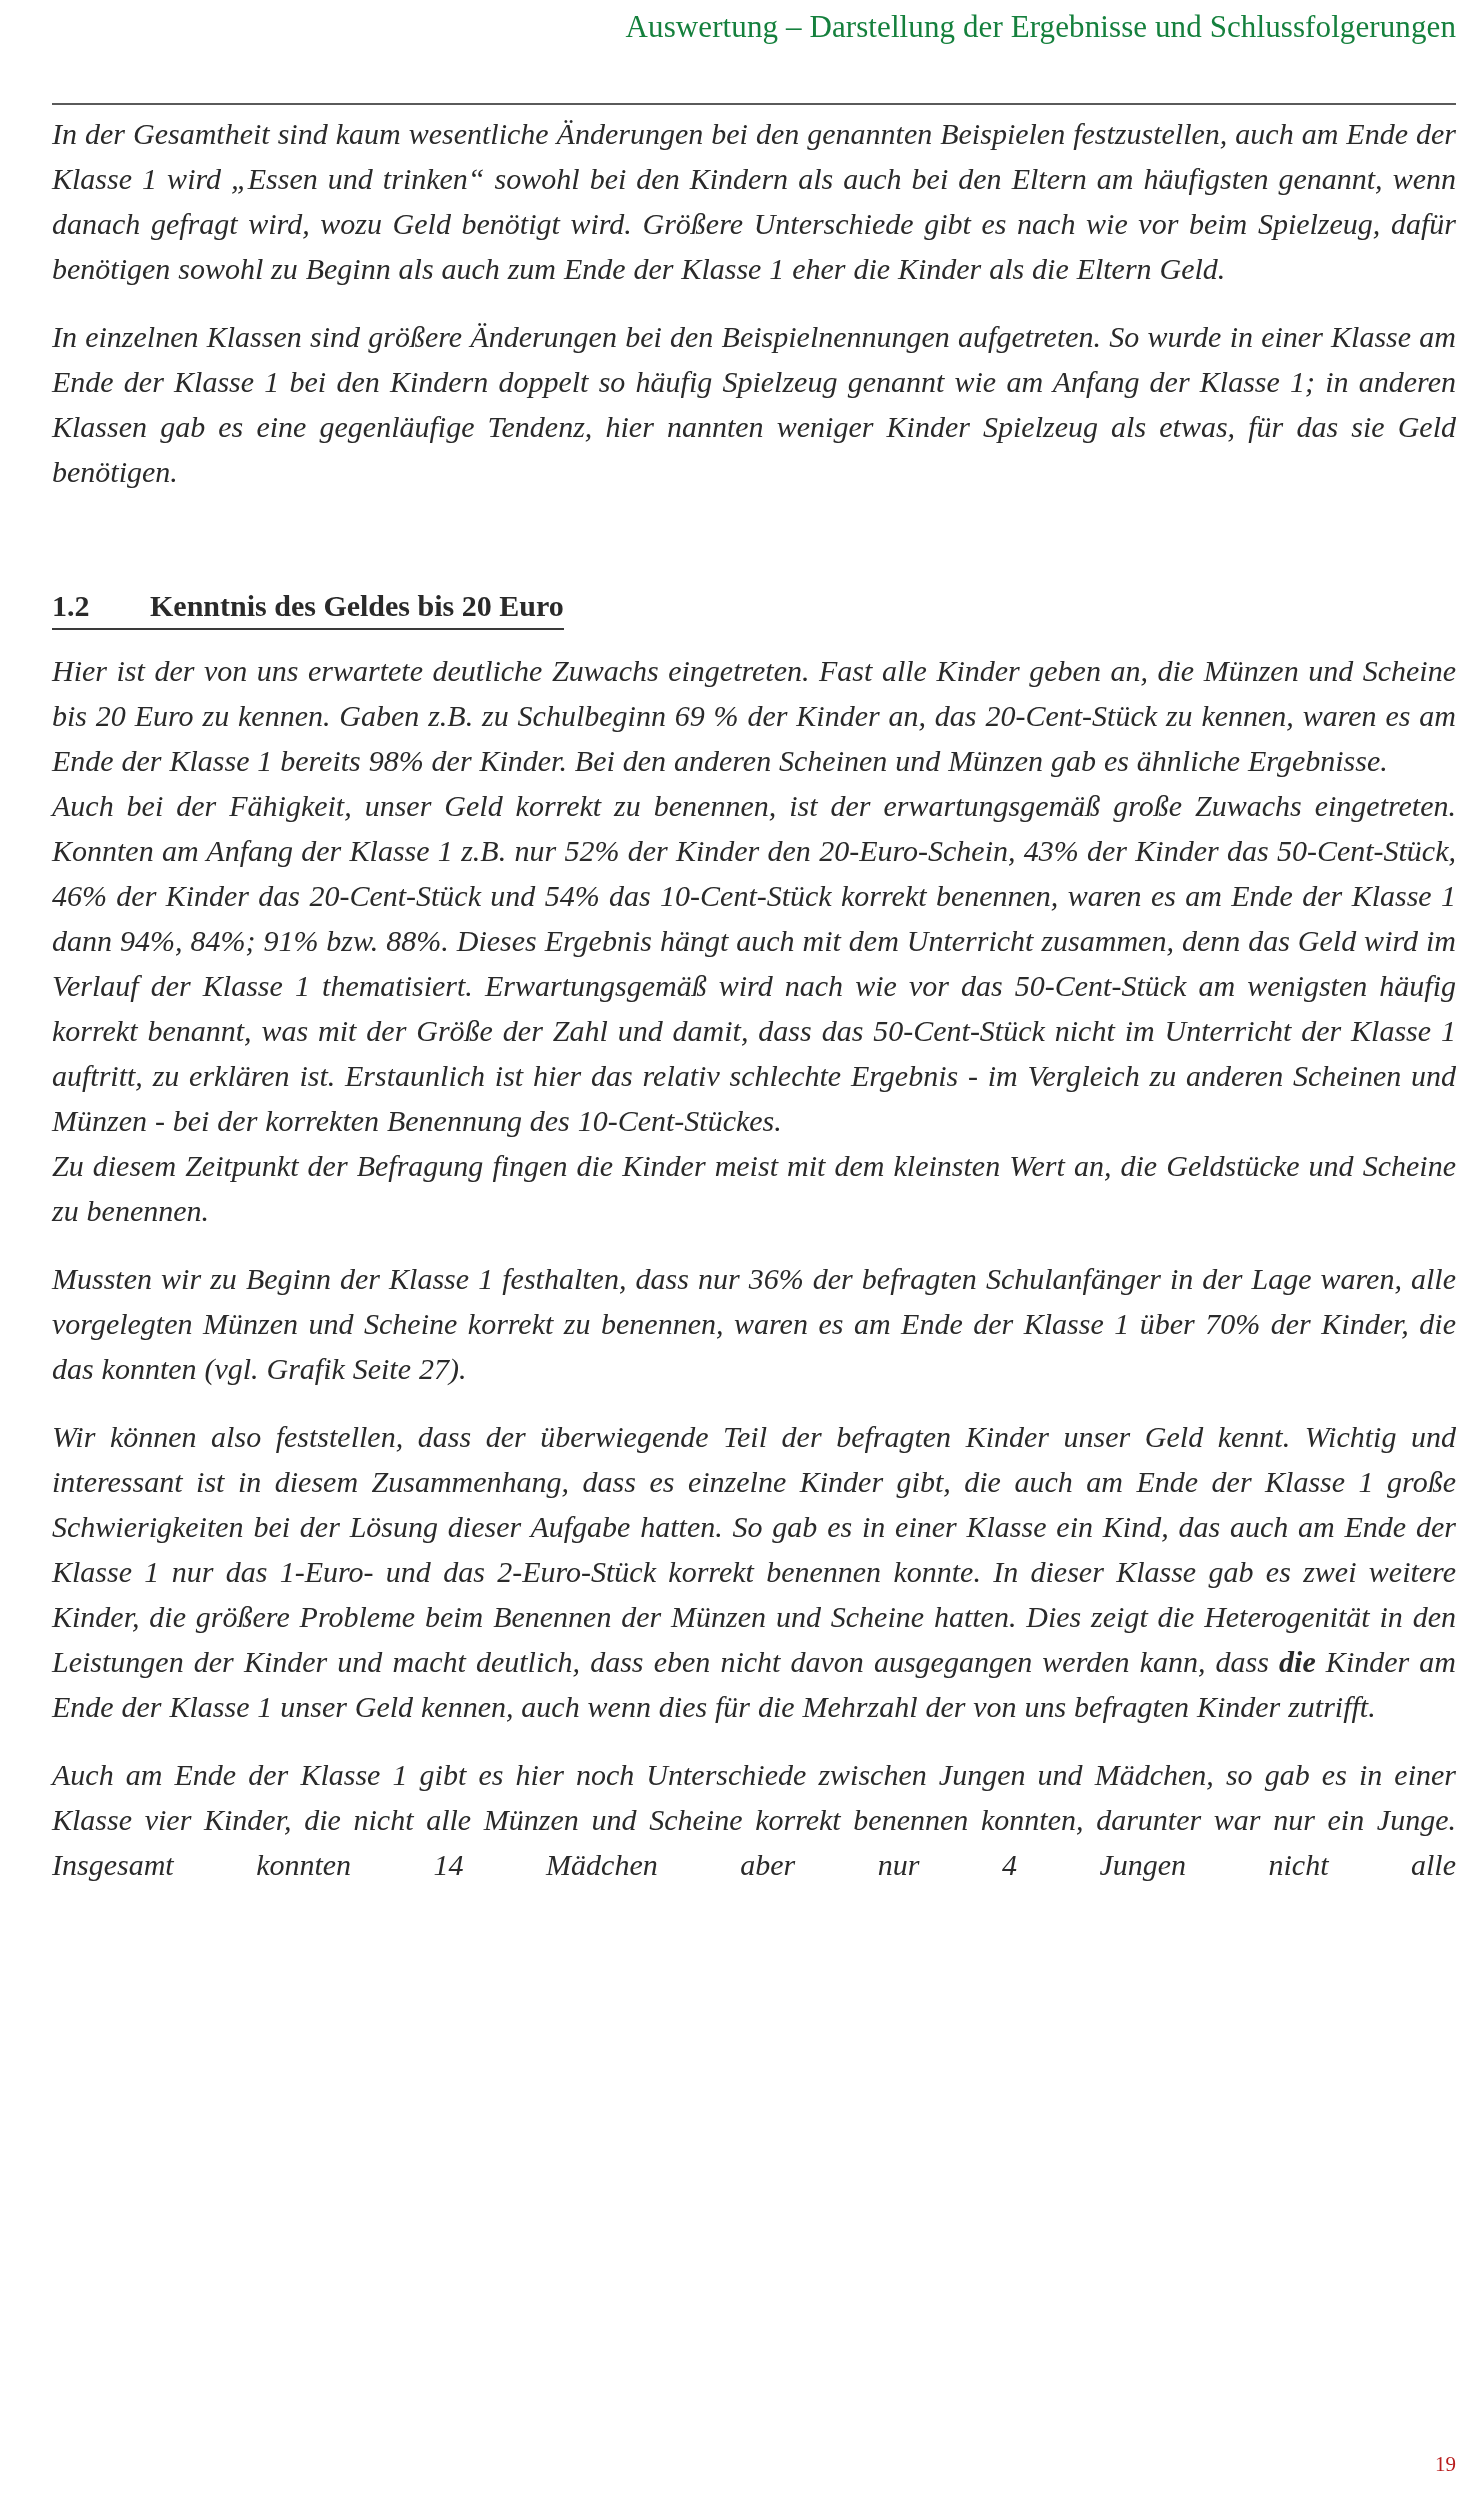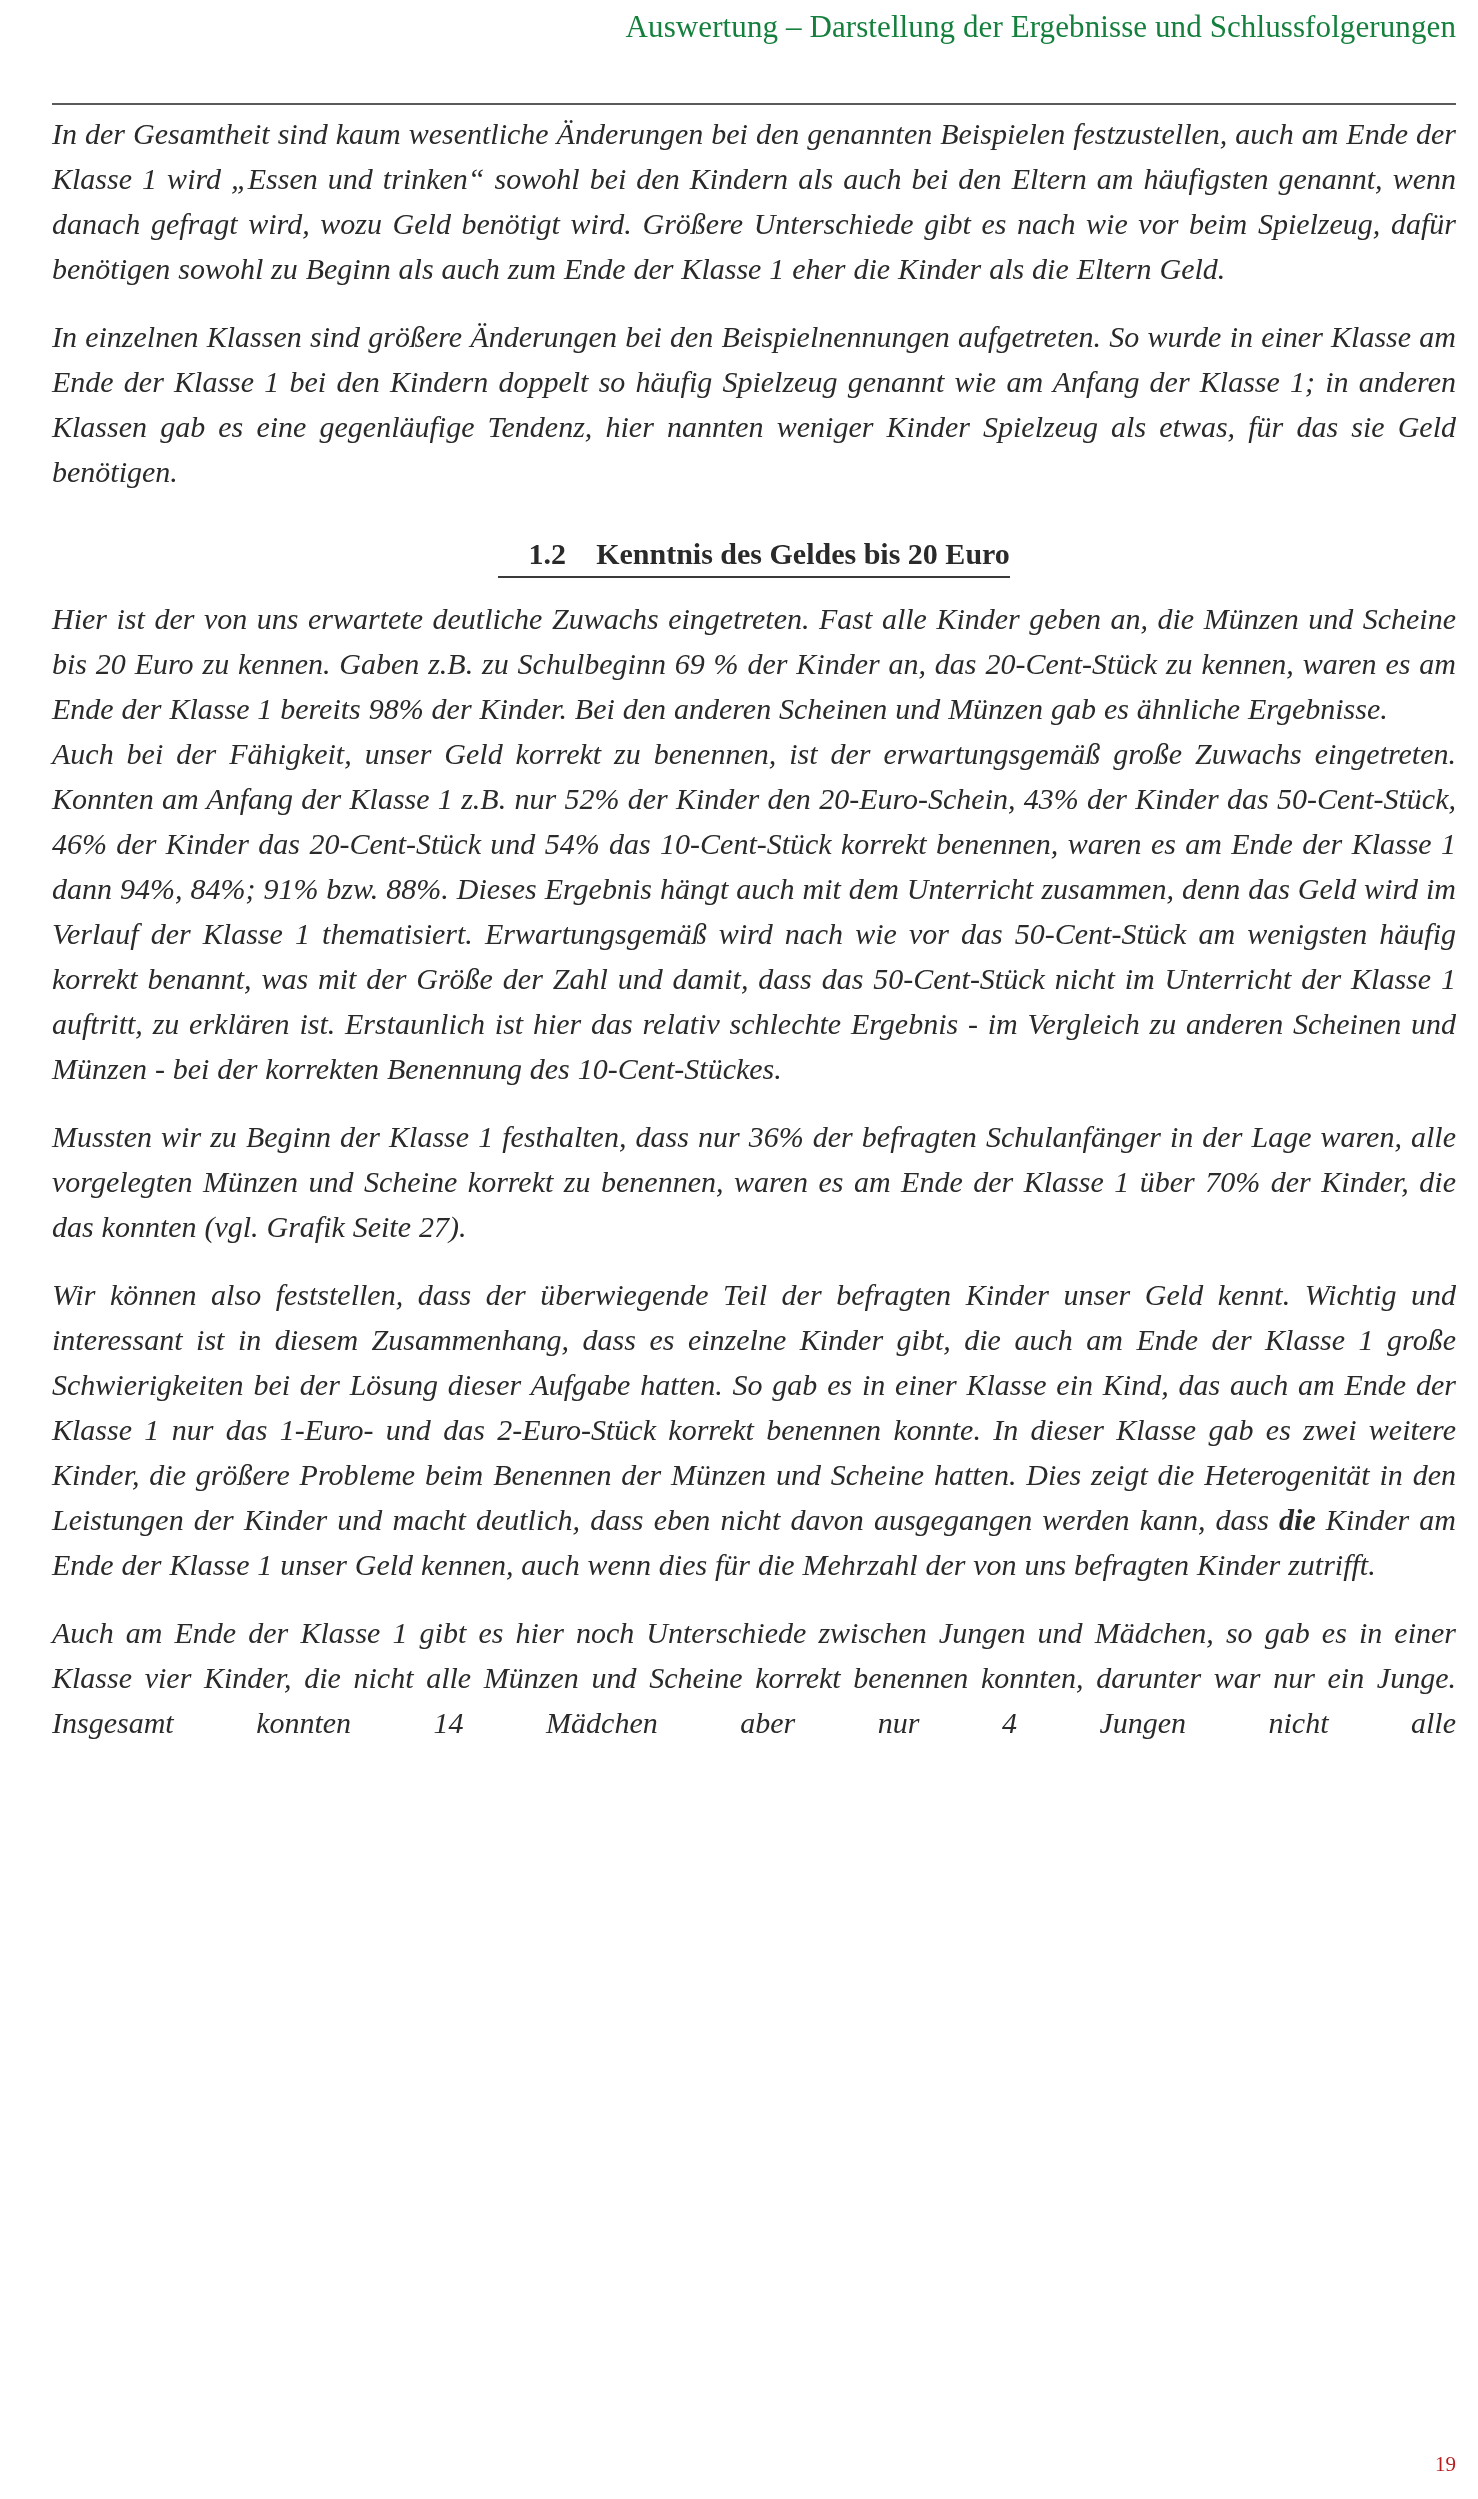--- a/index.html
+++ b/index.html
@@ -55,21 +55,21 @@
     font-weight: bold;
     color: #2a2a2a;
     display: inline-block;
     border-bottom: 2.2px solid #3a3a3a;
     padding-bottom: 0px;
   }
   .section-heading .num {
     display: inline-block;
     width: 98px;
   }
-  .heading-wrap { margin-top: 38px; text-align: center; }
+  .heading-wrap { margin-top: 90px; }
   .after-heading { margin-top: 18px; }
   .bold { font-weight: bold; }
   .page-number {
     position: absolute;
     right: 22px;
     bottom: 15px;
     font-size: 21px;
     line-height: 41px;
     color: #b91c1c;
   }
@@ -83,19 +83,20 @@
 <div class="content">
   <p class="para">In der Gesamtheit sind kaum wesentliche Änderungen bei den genannten Beispielen festzustellen, auch am Ende der Klasse 1 wird „Essen und trinken“ sowohl bei den Kindern als auch bei den Eltern am häufigsten genannt, wenn danach gefragt wird, wozu Geld benötigt wird. Größere Unterschiede gibt es nach wie vor beim Spielzeug, dafür benötigen sowohl zu Beginn als auch zum Ende der Klasse 1 eher die Kinder als die Eltern Geld.</p>
   <p class="para gap-sm">In einzelnen Klassen sind größere Änderungen bei den Beispielnennungen aufgetreten. So wurde in einer Klasse am Ende der Klasse 1 bei den Kindern doppelt so häufig Spielzeug genannt wie am Anfang der Klasse 1; in anderen Klassen gab es eine gegenläufige Tendenz, hier nannten weniger Kinder Spielzeug als etwas, für das sie Geld benötigen.</p>
 
   <div class="heading-wrap">
     <h2 class="section-heading"><span class="num">1.2</span><span>Kenntnis des Geldes bis 20 Euro</span></h2>
   </div>
 
   <p class="para after-heading">Hier ist der von uns erwartete deutliche Zuwachs eingetreten. Fast alle Kinder geben an, die Münzen und Scheine bis 20 Euro zu kennen. Gaben z.B. zu Schulbeginn 69 % der Kinder an, das 20-Cent-Stück zu kennen, waren es am Ende der Klasse 1 bereits 98% der Kinder. Bei den anderen Scheinen und Münzen gab es ähnliche Ergebnisse.</p>
   <p class="para">Auch bei der Fähigkeit, unser Geld korrekt zu benennen, ist der erwartungsgemäß große Zuwachs eingetreten. Konnten am Anfang der Klasse 1 z.B. nur 52% der Kinder den 20-Euro-Schein, 43% der Kinder das 50-Cent-Stück, 46% der Kinder das 20-Cent-Stück und 54% das 10-Cent-Stück korrekt benennen, waren es am Ende der Klasse 1 dann 94%, 84%; 91% bzw. 88%. Dieses Ergebnis hängt auch mit dem Unterricht zusammen, denn das Geld wird im Verlauf der Klasse 1 thematisiert. Erwartungsgemäß wird nach wie vor das 50-Cent-Stück am wenigsten häufig korrekt benannt, was mit der Größe der Zahl und damit, dass das 50-Cent-Stück nicht im Unterricht der Klasse 1 auftritt, zu erklären ist. Erstaunlich ist hier das relativ schlechte Ergebnis - im Vergleich zu anderen Scheinen und Münzen - bei der korrekten Benennung des 10-Cent-Stückes.</p>
+  <p class="para">Zu diesem Zeitpunkt der Befragung fingen die Kinder meist mit dem kleinsten Wert an, die Geldstücke und Scheine zu benennen.</p>
   <p class="para gap-sm">Mussten wir zu Beginn der Klasse 1 festhalten, dass nur 36% der befragten Schulanfänger in der Lage waren, alle vorgelegten Münzen und Scheine korrekt zu benennen, waren es am Ende der Klasse 1 über 70% der Kinder, die das konnten (vgl. Grafik Seite 27).</p>
   <p class="para gap-sm"><span>Wir können also feststellen, dass der überwiegende Teil der befragten Kinder unser Geld kennt. Wichtig und interessant ist in diesem Zusammenhang, dass es einzelne Kinder gibt, die auch am Ende der Klasse 1 große Schwierigkeiten bei der Lösung dieser Aufgabe hatten. So gab es in einer Klasse ein Kind, das auch am Ende der Klasse 1 nur das 1-Euro- und das 2-Euro-Stück korrekt benennen konnte. In dieser Klasse gab es zwei weitere Kinder, die größere Probleme beim Benennen der Münzen und Scheine hatten. Dies zeigt die Heterogenität in den Leistungen der Kinder und macht deutlich, dass eben nicht davon ausgegangen werden kann, dass </span><span class="bold">die</span><span> Kinder am Ende der Klasse 1 unser Geld kennen, auch wenn dies für die Mehrzahl der von uns befragten Kinder zutrifft.</span></p>
   <p class="para gap-sm" style="text-align: justify; text-align-last: justify;">Auch am Ende der Klasse 1 gibt es hier noch Unterschiede zwischen Jungen und Mädchen, so gab es in einer Klasse vier Kinder, die nicht alle Münzen und Scheine korrekt benennen konnten, darunter war nur ein Junge. Insgesamt konnten 14 Mädchen aber nur 4 Jungen nicht alle</p>
 </div>
 
 <div class="page-number">19</div>
 
 
 </body></html>

